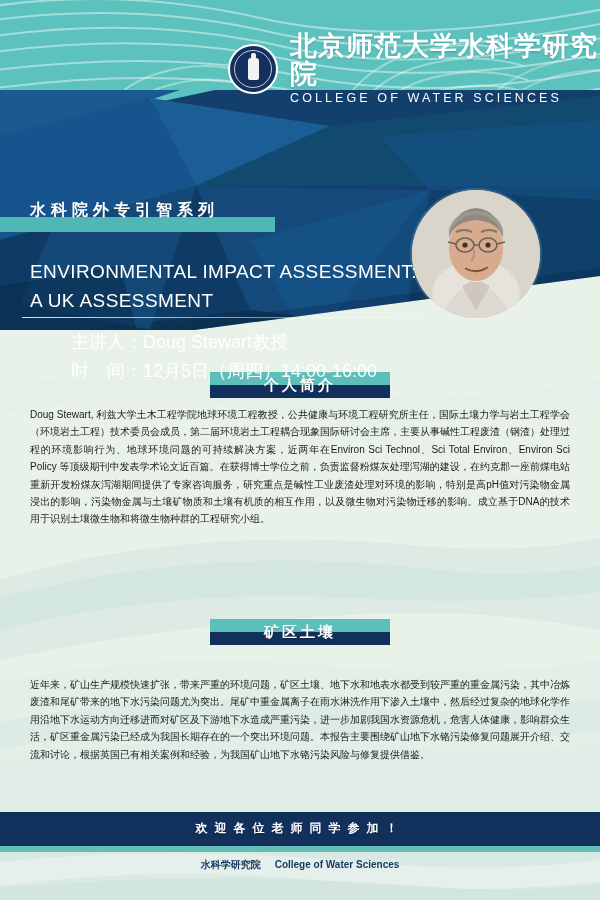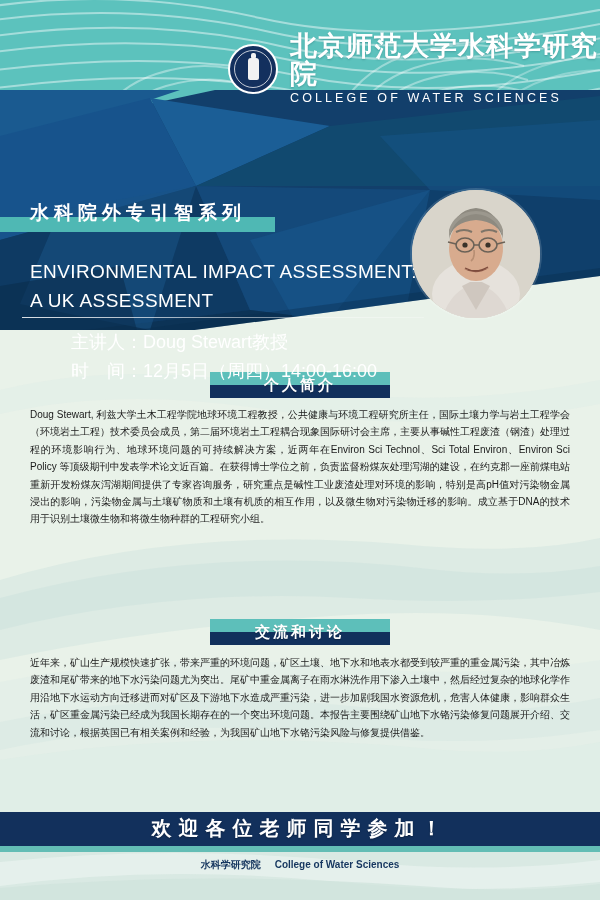--- a/index.html
+++ b/index.html
@@ -25,21 +25,21 @@
   .org-cn{color:#ffffff;font-size:27px;font-weight:bold;letter-spacing:1px;line-height:1.05;
           text-shadow:0 1px 2px rgba(0,60,70,.25);}
   .org-en{color:#ffffff;font-size:12.5px;letter-spacing:3.1px;line-height:1.2;margin-top:2px;}
 
   
   .hero{position:absolute;left:0;top:90px;width:600px;height:290px;overflow:hidden;}
   .hero-svg{position:absolute;left:0;top:0;}
 
   .series-wrap{position:absolute;left:30px;top:110px;z-index:6;}
   .series-bar{position:absolute;left:-30px;top:17px;width:275px;height:15px;background:#4fb8b4;}
-  .series-text{position:relative;color:#ffffff;font-size:19px;font-weight:bold;letter-spacing:5px;}
+  .series-text{position:relative;color:#ffffff;font-size:16px;font-weight:bold;letter-spacing:5px;}
 
   .title{position:absolute;left:30px;top:167px;width:390px;z-index:6;color:#ffffff;
          font-size:19px;line-height:1.55;letter-spacing:.4px;}
   .divider{position:absolute;left:22px;top:227px;width:402px;height:1px;
            background:linear-gradient(to right,rgba(255,255,255,.85),rgba(255,255,255,.25));z-index:6;}
 
   .info{position:absolute;left:30px;top:238px;z-index:6;color:#ffffff;font-size:18px;line-height:1.62;}
   .info div{white-space:pre;margin-left:41px;}
 
   .portrait{position:absolute;left:412px;top:190px;width:128px;height:128px;border-radius:50%;
@@ -55,21 +55,21 @@
   .sec-label{position:absolute;left:0;top:0;width:180px;height:26px;line-height:25px;
              color:#ffffff;font-size:15px;font-weight:bold;letter-spacing:3px;z-index:2;
              text-shadow:0 1px 1px rgba(0,0,0,.25);}
 
   .para{position:absolute;left:30px;width:540px;z-index:5;color:#1a1a1a;
         font-size:10px;line-height:1.74;text-align:justify;text-justify:inter-ideograph;}
 
   
   .foot-band{position:absolute;left:0;top:812px;width:600px;height:34px;background:#12305c;z-index:6;}
   .foot-band-txt{position:absolute;left:0;top:812px;width:600px;height:48px;line-height:33px;
-        text-align:center;color:#ffffff;font-size:20px;font-weight:bold;letter-spacing:7px;z-index:7;
+        text-align:center;color:#ffffff;font-size:12px;font-weight:bold;letter-spacing:7px;z-index:7;
         text-shadow:0 1px 2px rgba(0,0,0,.3);}
   .foot-teal{position:absolute;left:0;top:846px;width:600px;height:6px;background:#63bdb5;z-index:6;}
   .foot-area{position:absolute;left:0;top:852px;width:600px;height:48px;overflow:hidden;z-index:5;}
   .foot-txt{position:absolute;left:0;top:858px;width:600px;text-align:center;z-index:7;
         color:#15365f;font-size:10px;font-weight:bold;}
   .foot-txt .en{font-weight:bold;margin-left:14px;}
 </style>
 </head>
 <body>
 
@@ -208,24 +208,24 @@
       <span class="sec-bot"></span>
       <span class="sec-label">个人简介</span>
     </span>
   </div>
   <div class="para" style="top:406px;">Doug Stewart, 利兹大学土木工程学院地球环境工程教授，公共健康与环境工程研究所主任，国际土壤力学与岩土工程学会（环境岩土工程）技术委员会成员，第二届环境岩土工程耦合现象国际研讨会主席，主要从事碱性工程废渣（钢渣）处理过程的环境影响行为、地球环境问题的可持续解决方案，近两年在Environ Sci Technol、Sci Total Environ、Environ Sci Policy 等顶级期刊中发表学术论文近百篇。在获得博士学位之前，负责监督粉煤灰处理泻湖的建设，在约克郡一座前煤电站重新开发粉煤灰泻湖期间提供了专家咨询服务，研究重点是碱性工业废渣处理对环境的影响，特别是高pH值对污染物金属浸出的影响，污染物金属与土壤矿物质和土壤有机质的相互作用，以及微生物对污染物迁移的影响。成立基于DNA的技术用于识别土壤微生物和将微生物种群的工程研究小组。</div>
 
   <div class="sec" style="top:619px;">
     <span class="sec-banner">
       <span class="sec-top"></span>
       <span class="sec-bot"></span>
-      <span class="sec-label">交流和讨论</span>
+      <span class="sec-label">矿区土壤</span>
     </span>
   </div>
-  <div class="para" style="top:654px;">近年来，矿山生产规模快速扩张，带来严重的环境问题，矿区土壤、地下水和地表水都受到较严重的重金属污染，其中冶炼废渣和尾矿带来的地下水污染问题尤为突出。尾矿中重金属离子在雨水淋洗作用下渗入土壤中，然后经过复杂的地球化学作用沿地下水运动方向迁移进而对矿区及下游地下水造成严重污染，进一步加剧我国水资源危机，危害人体健康，影响群众生活，矿区重金属污染已经成为我国长期存在的一个突出环境问题。本报告主要围绕矿山地下水铬污染修复问题展开介绍、交流和讨论，根据英国已有相关案例和经验，为我国矿山地下水铬污染风险与修复提供借鉴。</div>
+  <div class="para" style="top:676px;">近年来，矿山生产规模快速扩张，带来严重的环境问题，矿区土壤、地下水和地表水都受到较严重的重金属污染，其中冶炼废渣和尾矿带来的地下水污染问题尤为突出。尾矿中重金属离子在雨水淋洗作用下渗入土壤中，然后经过复杂的地球化学作用沿地下水运动方向迁移进而对矿区及下游地下水造成严重污染，进一步加剧我国水资源危机，危害人体健康，影响群众生活，矿区重金属污染已经成为我国长期存在的一个突出环境问题。本报告主要围绕矿山地下水铬污染修复问题展开介绍、交流和讨论，根据英国已有相关案例和经验，为我国矿山地下水铬污染风险与修复提供借鉴。</div>
 
   <div class="foot-area">
     <svg width="600" height="48" viewBox="0 0 600 48" preserveAspectRatio="none">
       <rect width="600" height="48" fill="#d9e9e3"></rect>
       <path d="M0 10 Q 170 -8 360 10 Q 490 22 600 8 L600 30 Q 470 44 340 30 Q 160 12 0 34 Z" fill="#e6f1ec" opacity="0.9"></path>
       <path d="M0 36 Q 200 18 420 34 Q 520 42 600 32 L600 48 L0 48 Z" fill="#cfe3db" opacity="0.7"></path>
     </svg>
   </div>
   <div class="foot-band"></div>
   <div class="foot-band-txt">欢迎各位老师同学参加！</div>

